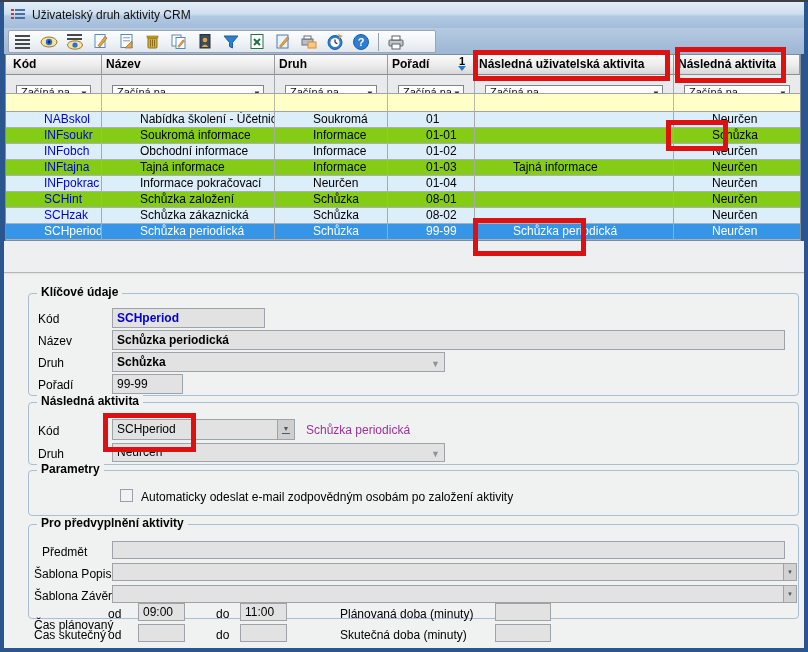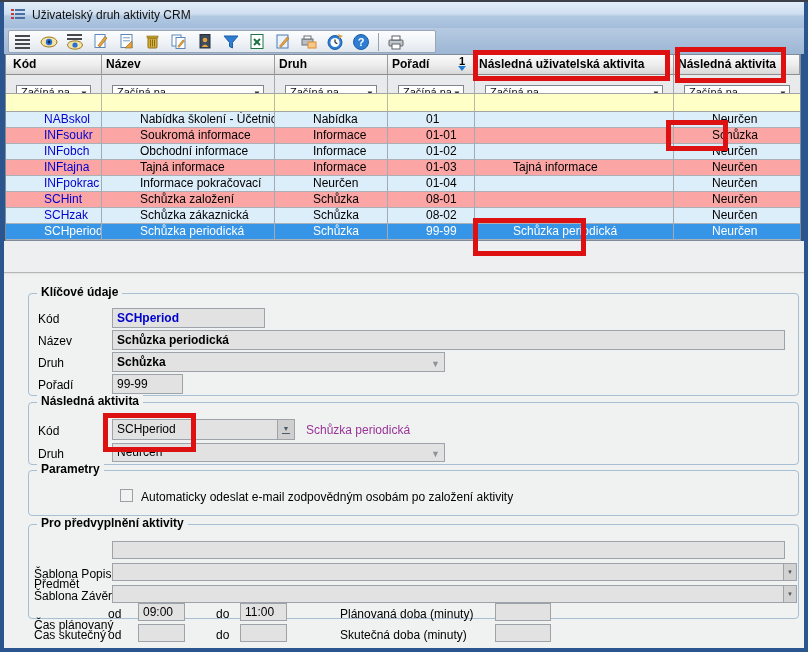--- a/index.html
+++ b/index.html
@@ -45,21 +45,21 @@
   .sort-num{font-weight:bold;font-size:11px;display:block;}
   .sort-tri{display:block;margin:0 auto;width:0;height:0;border-left:4px solid transparent;border-right:4px solid transparent;border-top:5px solid #1f7ad4;}
   .gfilter .cell{height:19px;background:#e8eaec;border-bottom:1px solid #a3a3a3;padding:8px;}
   .fcombo{margin:2px;height:15px;background:#fff;border:1px solid #7e858d;position:relative;
     font-size:11px;line-height:13px;padding:0 15px 0 4px;color:#111;overflow:hidden;}
   .farrow{position:absolute;right:2px;top:1px;font-size:8px;color:#333;}
   .gnew .cell{height:18px;background:#ffffc8;border-bottom:1px solid #a3a3a3;border-right:1px solid #b9b9a2;}
   .gnew .c5{border-right:none;}
   .drow .cell{height:16px;line-height:15px;border-bottom:1px solid #abb0b6;font-size:12px;padding-left:38px;}
   .row-blue .cell{background:#ddeefb;}
-  .row-white .cell{background:#fca5a5;}
+  .row-white .cell{background:#84cc16;}
   .row-sel .cell{background:#3795e8;color:#fff;}
   .code{color:#0000cd;}
   .row-sel .code{color:#fff;}
   
   .grid-gap{position:absolute;left:4px;top:241px;right:4px;height:35px;background:#edeff0;}
   .divider{position:absolute;left:0;right:0;top:31px;height:2px;
     background:linear-gradient(to bottom,#9b9b9b,#ffffff);}
   
   .form-panel{position:absolute;left:4px;top:276px;right:4px;bottom:4px;background:#f0f1f1;}
   .gbox{position:absolute;border:1px solid #a7bed3;border-radius:4px;}
@@ -251,21 +251,21 @@
         <div class="cell c1"></div>
         <div class="cell c2"></div>
       <div class="cell c3"></div>
         <div class="cell c4"></div>
         <div class="cell c5"></div>
     </div>
 
     <div class="grow drow row-blue">
       <div class="cell c0 code">NABskol</div>
       <div class="cell c1">Nabídka školení - Účetnictví</div>
-      <div class="cell c2">Nabídka</div>
+      <div class="cell c2">Soukromá</div>
       <div class="cell c3">01</div>
       <div class="cell c4"></div>
       <div class="cell c5">Neurčen</div>
     </div>
     <div class="grow drow row-white">
       <div class="cell c0 code">INFsoukr</div>
       <div class="cell c1">Soukromá informace</div>
       <div class="cell c2">Informace</div>
       <div class="cell c3">01-01</div>
       <div class="cell c4"></div>
@@ -353,21 +353,21 @@
 
   <div class="gbox" style="left:28px;top:470px;width:771px;height:46px;">
     <span class="glegend">Parametry</span>
   </div>
   <div class="chk" style="left:120px;top:489px;"></div>
   <span class="flabel" style="left:141px;top:490px;">Automaticky odeslat e-mail zodpovědným osobám po založení aktivity</span>
 
   <div class="gbox" style="left:28px;top:524px;width:771px;height:95px;">
     <span class="glegend">Pro předvyplnění aktivity</span>
   </div>
-  <span class="flabel" style="left:34px;top:545px;margin-top:32px;">Předmět</span>
+  <span class="flabel" style="left:42px;top:545px;">Předmět</span>
   <div class="fld" style="left:112px;top:541px;width:673px;height:18px;"></div>
   <span class="flabel" style="left:34px;top:567px;">Šablona Popis</span>
   <div class="fld" style="left:112px;top:563px;width:685px;height:18px;"><span></span><span class="minibtn">▼</span></div>
   <span class="flabel" style="left:34px;top:589px;">Šablona Závěr</span>
   <div class="fld" style="left:112px;top:585px;width:685px;height:18px;"><span></span><span class="minibtn">▼</span></div>
 
   <span class="flabel" style="left:34px;top:607px;margin-top:11px;">Čas plánovaný</span>
   <span class="flabel" style="left:108px;top:607px;">od</span>
   <div class="fld" style="left:138px;top:603px;width:47px;height:18px;">09:00</div>
   <span class="flabel" style="left:216px;top:607px;">do</span>

